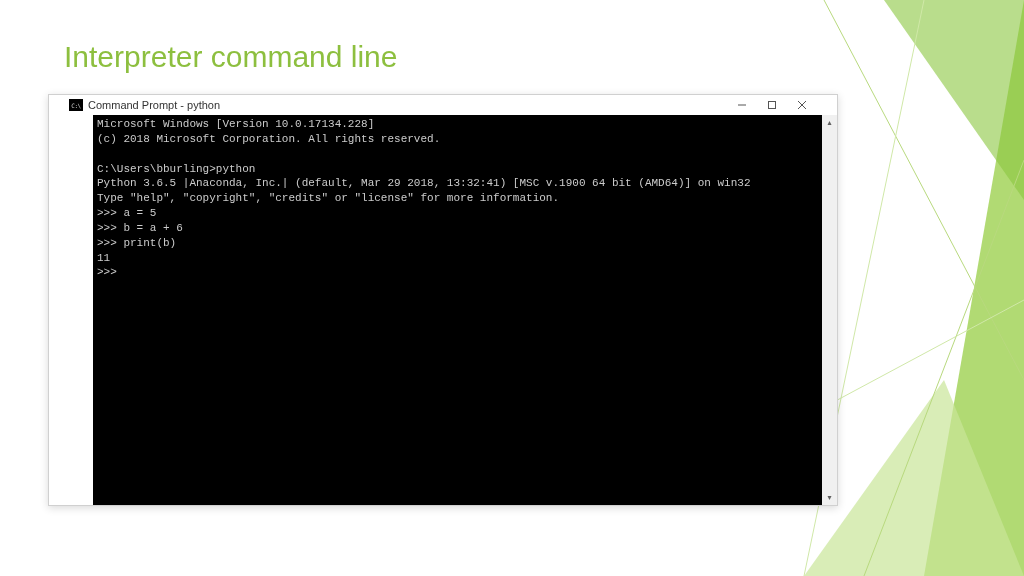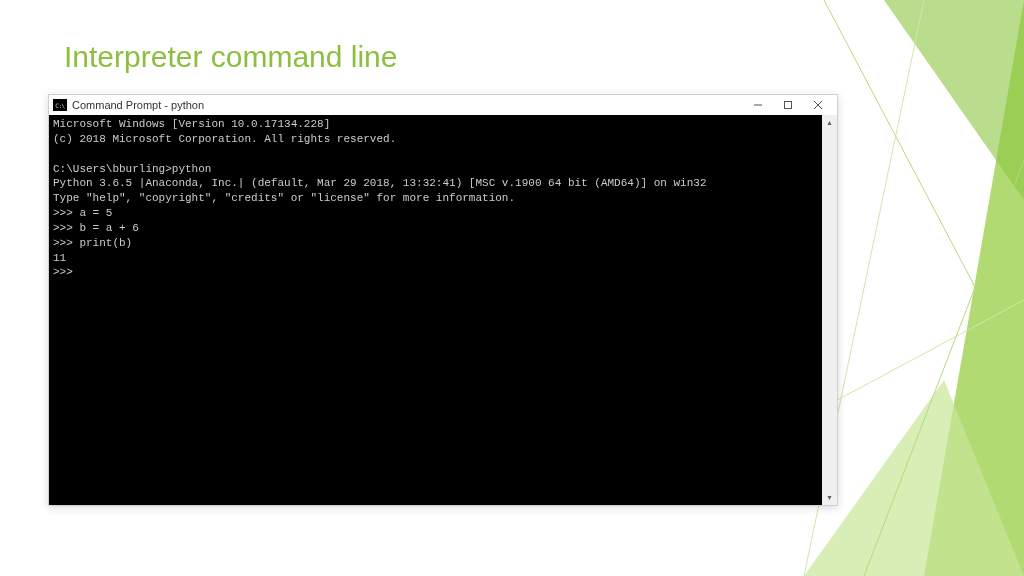--- a/index.html
+++ b/index.html
@@ -39,21 +39,21 @@
       width: 790px;
       background: #fff;
       border: 1px solid #d0d0d0;
       box-shadow: 0 2px 8px rgba(0,0,0,0.15);
     }
     .titlebar {
       height: 20px;
       background: #fff;
       display: flex;
       align-items: center;
-      padding: 0 4px;
+      padding: 0 20px;
       font-size: 11px;
       color: #333;
     }
     .titlebar-icon {
       width: 14px;
       height: 12px;
       background: #000;
       margin-right: 5px;
       display: inline-flex;
       align-items: center;
@@ -79,20 +79,21 @@
       color: #555;
       cursor: default;
     }
     .tb-btn svg {
       width: 10px;
       height: 10px;
     }
     .console-wrap {
       display: flex;
       background: #e5e5e5;
+      margin-left: 44px;
     }
     .console {
       flex: 1;
       background: #000;
       color: #ccc;
       font-family: Consolas, 'Courier New', monospace;
       font-size: 11px;
       line-height: 1.35;
       padding: 2px 4px;
       height: 390px;

